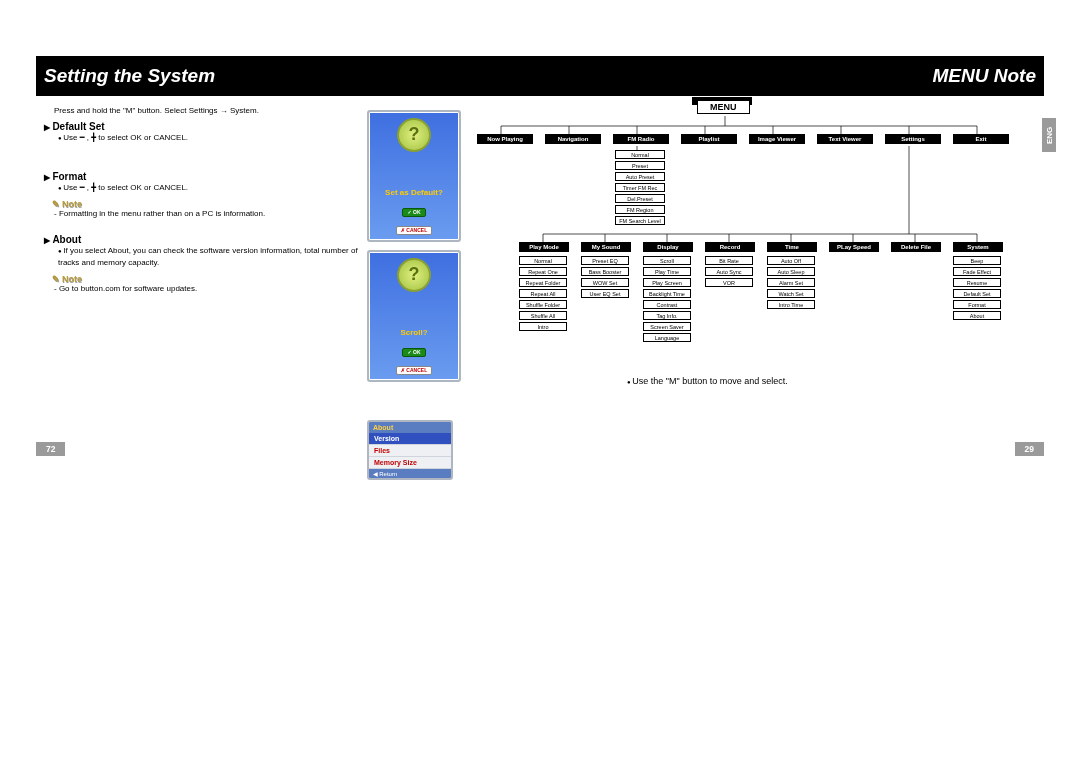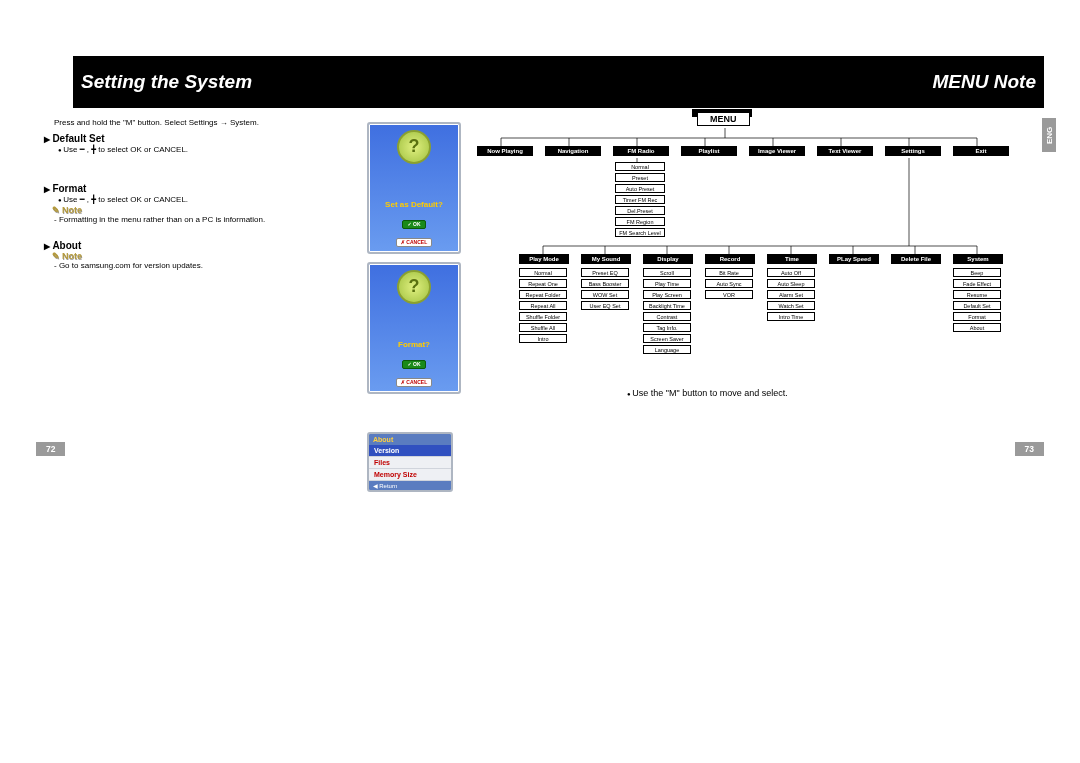--- a/index.html
+++ b/index.html
@@ -21,26 +21,25 @@
     position: absolute;
     left: 36px;
     top: 56px;
     width: 1008px;
     height: 400px;
     background: #fff;
   }
   .header-bar {
     background: #000;
     color: #fff;
-    height: 28px;
+    height: 40px;
     display: flex;
     align-items: center;
     justify-content: space-between;
-    padding: 12px 8px;
-    margin-left: 37px;
+    padding: 0 8px;
   }
   .header-left {
     font-weight: bold;
     font-style: italic;
     font-size: 19px;
   }
   .header-right {
     font-weight: bold;
     font-style: italic;
     font-size: 19px;
@@ -83,20 +82,21 @@
   .bullet::before {
     content: "● ";
     font-size: 6px;
     vertical-align: middle;
   }
   .note-label {
     color: #b59a3a;
     font-weight: bold;
     font-size: 9px;
     text-shadow: 0.5px 0.5px 0 #999;
+    margin-top: 6px;
     margin-left: 8px;
   }
   .note-label::before {
     content: "✎ ";
   }
   .note-text {
     margin-left: 10px;
     font-size: 8px;
   }
   .device-screen {
@@ -280,35 +280,36 @@
         <div class="section-head">Default Set</div>
         <div class="bullet">Use ━ , ╋ to select OK or CANCEL.</div>
 
         <div class="section-head" style="margin-top:28px;">Format</div>
         <div class="bullet">Use ━ , ╋ to select OK or CANCEL.</div>
 
         <div class="note-label">Note</div>
         <div class="note-text">- Formatting in the menu rather than on a PC is information.</div>
 
         <div class="section-head" style="margin-top:16px;">About</div>
+        <div class="bullet">If you select About, you can check the software version information, total number of tracks and memory capacity.</div>
 
         <div class="note-label">Note</div>
-        <div class="note-text">- Go to samsung.com for version updates.</div>
+        <div class="note-text">- Go to button.com for software updates.</div>
       </div>
 
       <div class="col-mid">
         <div class="device-screen">
           <div class="ds-icon">?</div>
           <div class="ds-label">Set as Default?</div>
           <div><span class="ds-btn green">✓ OK</span></div>
           <div><span class="ds-btn red">✗ CANCEL</span></div>
         </div>
         <div class="device-screen">
           <div class="ds-icon">?</div>
-          <div class="ds-label">Format?</div>
+          <div class="ds-label">Scroll?</div>
           <div><span class="ds-btn green">✓ OK</span></div>
           <div><span class="ds-btn red">✗ CANCEL</span></div>
         </div>
         <div style="height:30px"></div>
         <div class="about-screen">
           <div class="hdr">About</div>
           <div class="row sel">Version</div>
           <div class="row">Files</div>
           <div class="row">Memory Size</div>
           <div class="ret">◀ Return</div>
@@ -421,16 +422,16 @@
           <div class="wbox" style="left: 486px; top: 204px; width: 44px;">Format</div>
           <div class="wbox" style="left: 486px; top: 215px; width: 44px;">About</div>
         </div>
     </div>
 
     <div class="eng-tab">ENG</div>
 
     <div class="footer">
       <span class="pgnum">72</span>
       <span class="spacer"></span>
-      <span class="pgnum">73</span>
+      <span class="pgnum">29</span>
     </div>
   </div>
 </div>
 
 </body></html>

